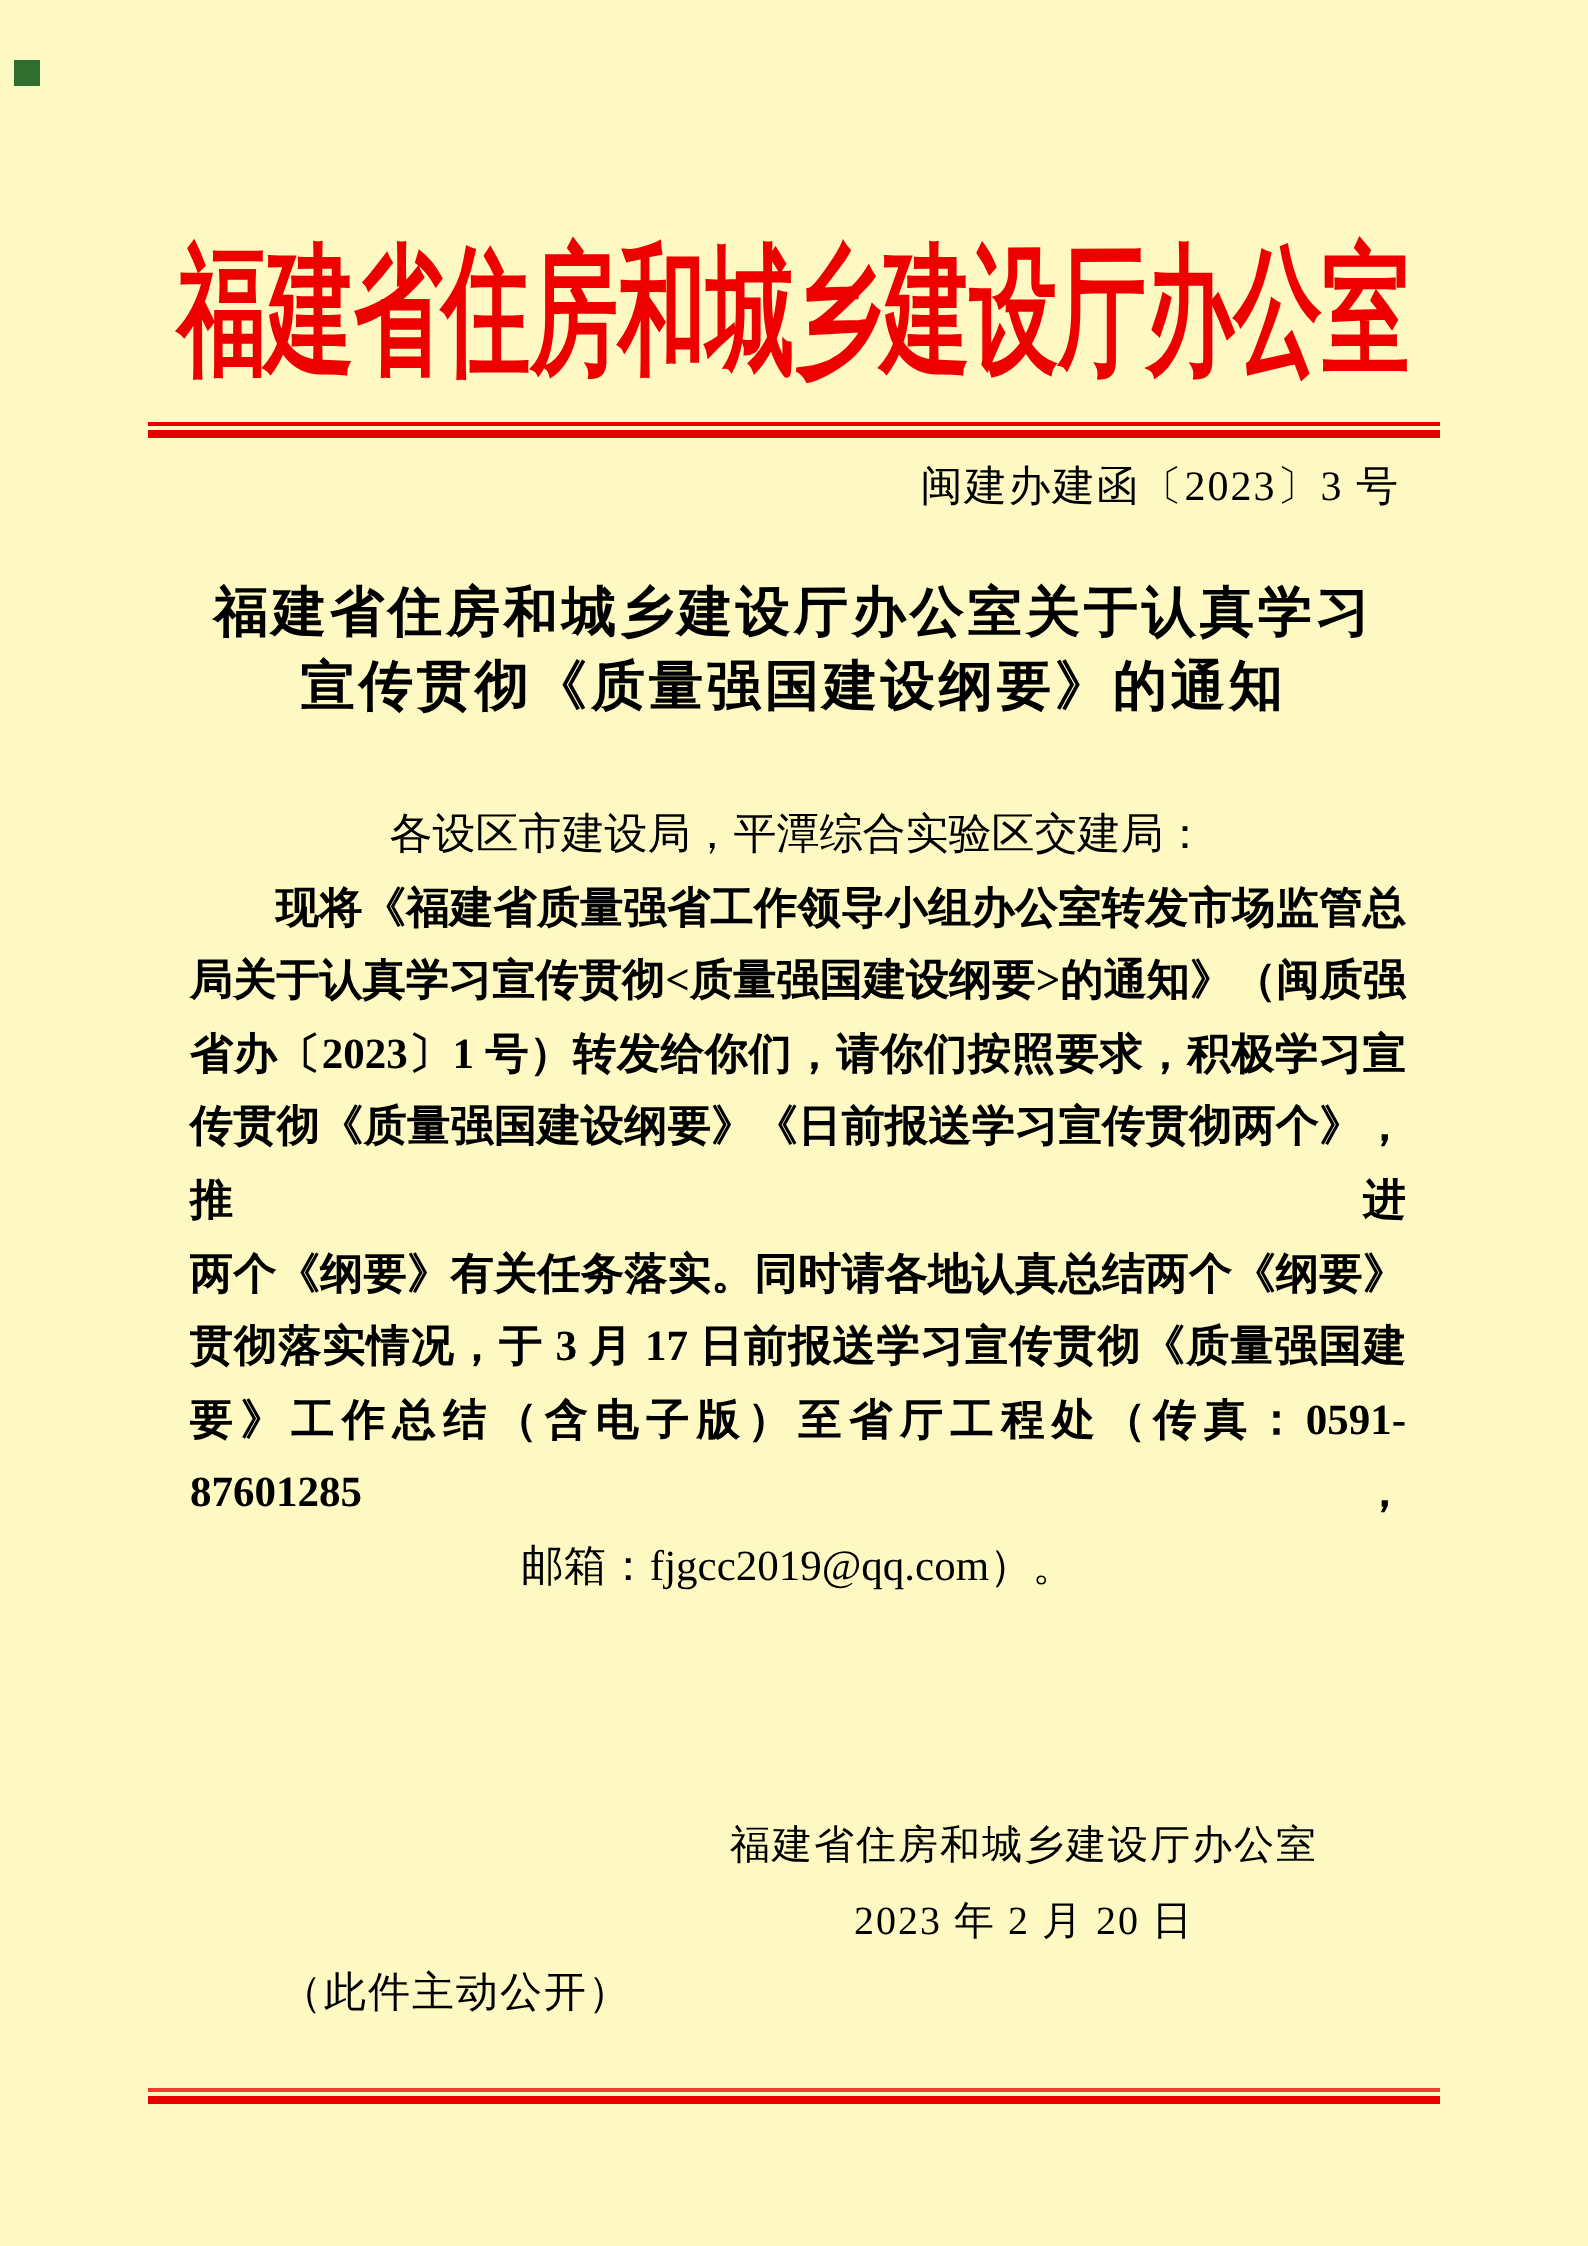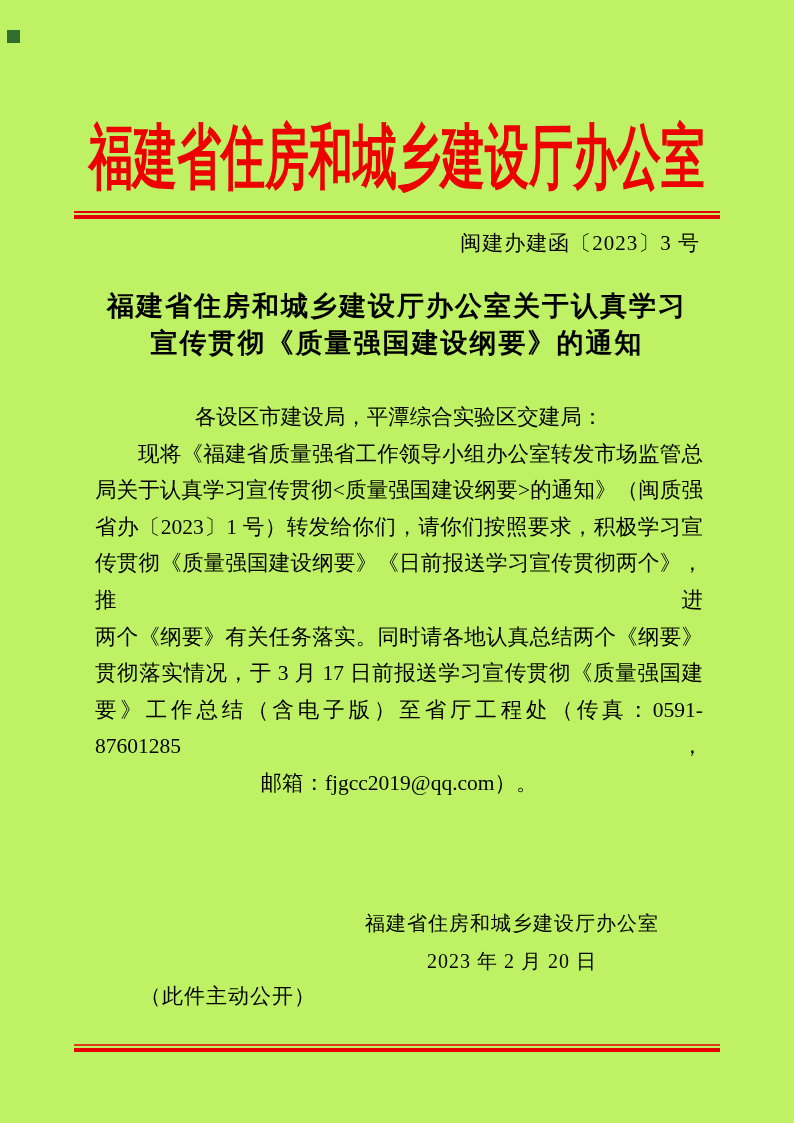--- a/index.html
+++ b/index.html
@@ -4,21 +4,21 @@
 <style>
   * { margin: 0; padding: 0; box-sizing: border-box; }
   html, body { background: #ffffff; }
   body { font-family: "Liberation Serif", "DejaVu Serif", serif; color: var(--text, #000); }
 
   .page {
     position: relative;
     width: 794px;
     height: 1123px;
     margin: 0 auto;
-    background: #bef264;
+    background: #fef9c3;
     overflow: hidden;
   }
 
   .artifact {
     position: absolute;
     left: 7px; top: 30px;
     width: 13px; height: 13px;
     background: var(--artifact-green, #2f6e2f);
   }
 
@@ -71,20 +71,21 @@
     top: 399px; left: 95px;
     width: 608px;
     font-size: 21.5px;
     line-height: 36.6px;
   }
   .body-text .line { display: block; white-space: nowrap; text-align: center; }
   .body-text .line.just {
     white-space: normal;
     text-align: justify;
     text-align-last: justify;
+    font-weight: bold;
   }
   .body-text .line.indent { text-indent: 2em; }
 
   .signature {
     position: absolute;
     top: 904px; left: 300px;
     width: 424px;
     text-align: center;
     font-size: 20px;
     line-height: 38px;

